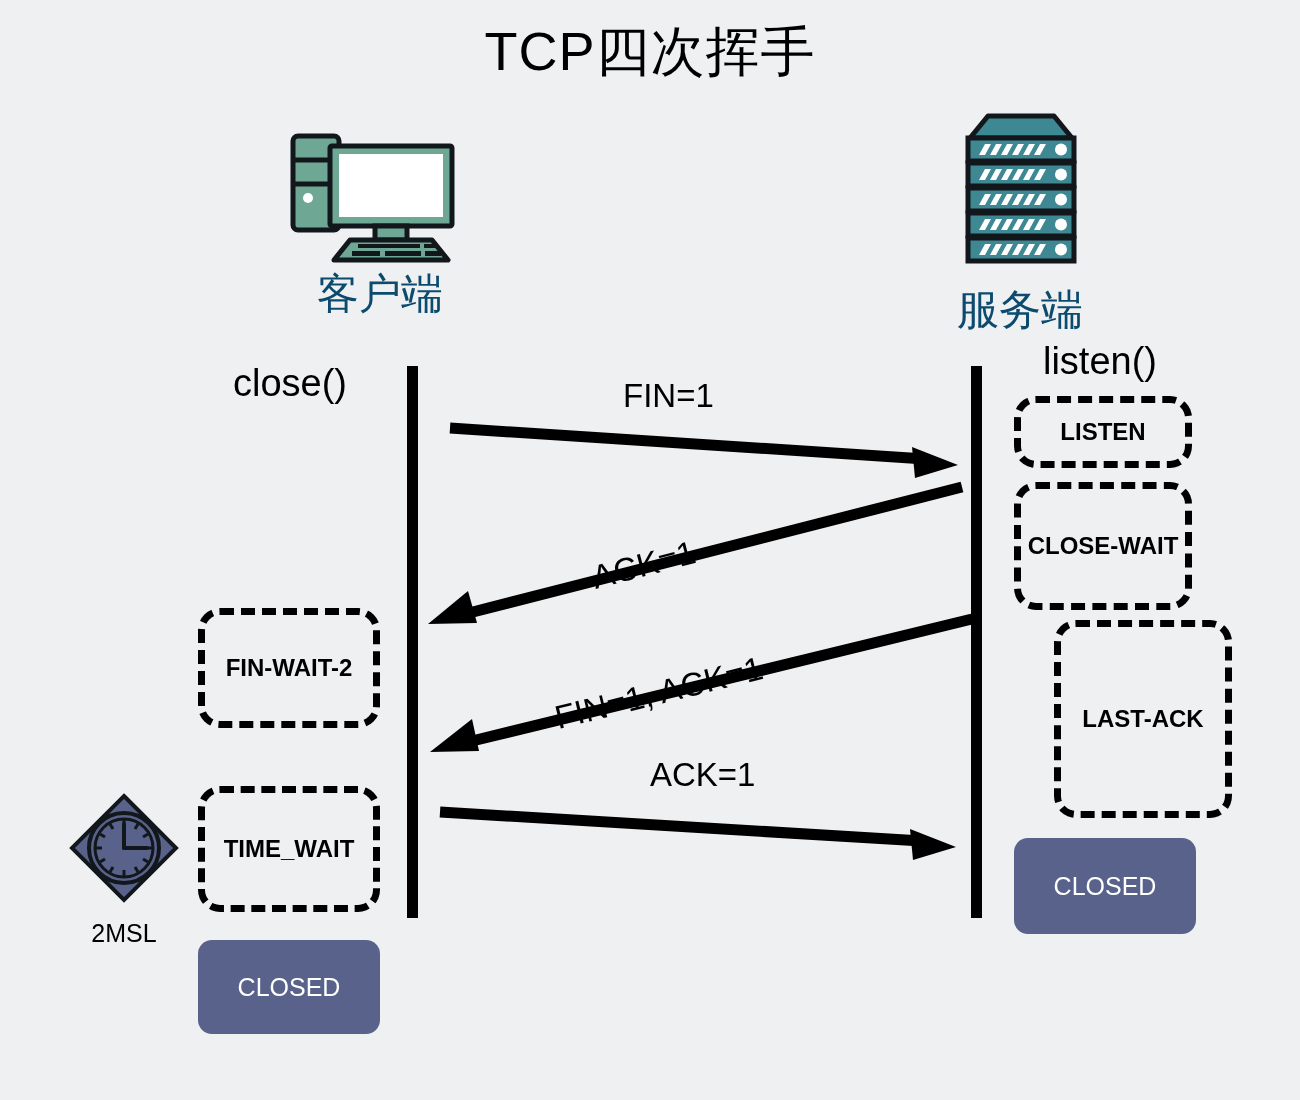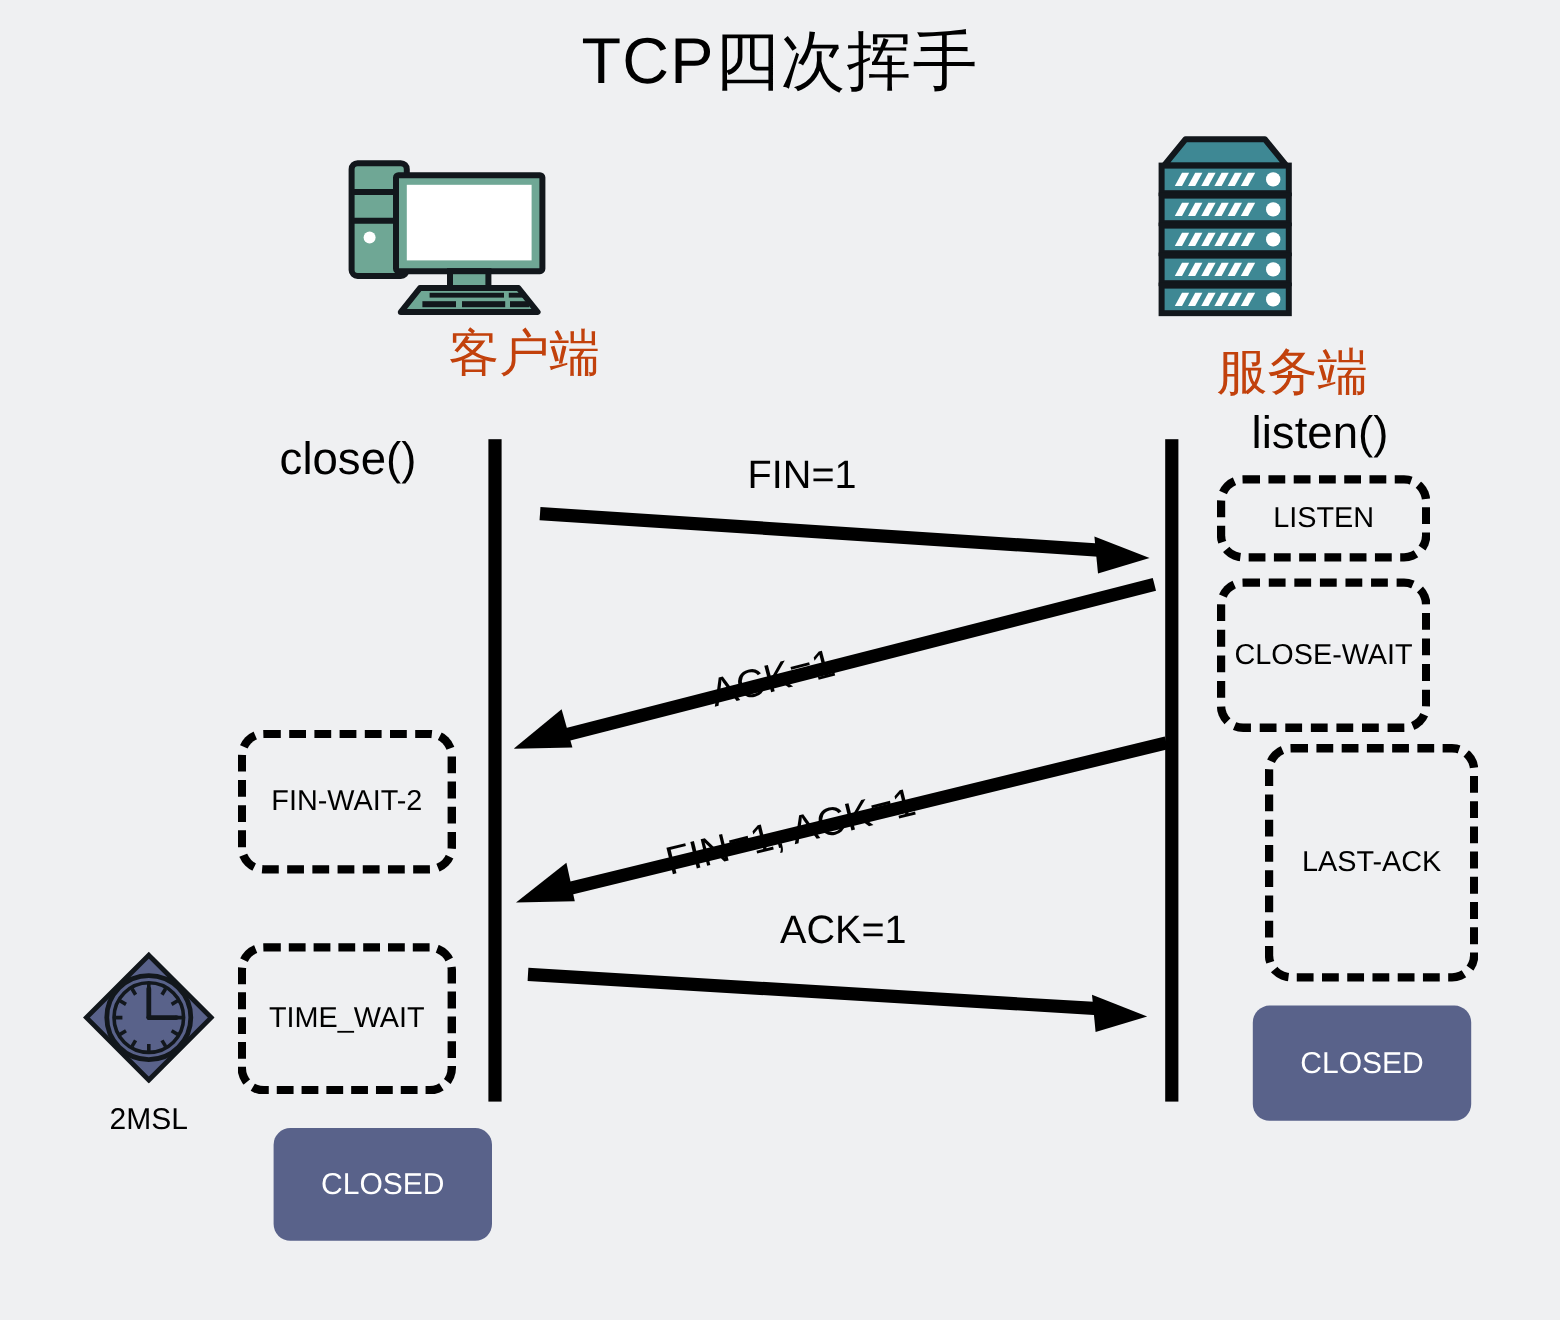--- a/index.html
+++ b/index.html
@@ -28,23 +28,23 @@
     text-align: center;
     font-size: 54px;
     color: #000;
     letter-spacing: 1px;
     line-height: 1.1;
   }
 
   
   .endpoint-label {
     position: absolute;
-    text-align: right;
+    text-align: center;
     font-size: 42px;
-    color: #c2410c;
+    color: #0c4a6e;
     font-weight: 400;
   }
   #client-label { left: 260px; top: 266px; width: 240px; }
   #server-label { left: 900px; top: 282px; width: 240px; }
 
   
   .call-label {
     position: absolute;
     font-size: 38px;
     color: #000;
@@ -69,33 +69,33 @@
     position: absolute;
     border: 7px dashed #000;
     border-radius: 22px;
     background: transparent;
     display: flex;
     align-items: center;
     justify-content: center;
     font-size: 24px;
     color: #000;
     box-sizing: border-box;
+    font-weight: bold;
   }
   
   .closed-box {
     position: absolute;
     background: #59628a;
     border-radius: 14px;
     display: flex;
     align-items: center;
     justify-content: center;
     font-size: 25px;
     color: #ffffff;
     box-sizing: border-box;
-    margin-left: 30px;
   }
 
   #box-fin-wait-1 { left: 198px; top: 425px;  width: 182px; height: 196px; }
   #box-fin-wait-2 { left: 198px; top: 608px;  width: 182px; height: 120px; }
   #box-time-wait  { left: 198px; top: 786px;  width: 182px; height: 126px; text-align: center; }
   #box-client-closed { left: 198px; top: 940px; width: 182px; height: 94px; }
 
   #box-listen     { left: 1014px; top: 396px; width: 178px; height: 72px; }
   #box-close-wait { left: 1014px; top: 482px; width: 178px; height: 128px; }
   #box-last-ack   { left: 1054px; top: 620px; width: 178px; height: 198px; }

